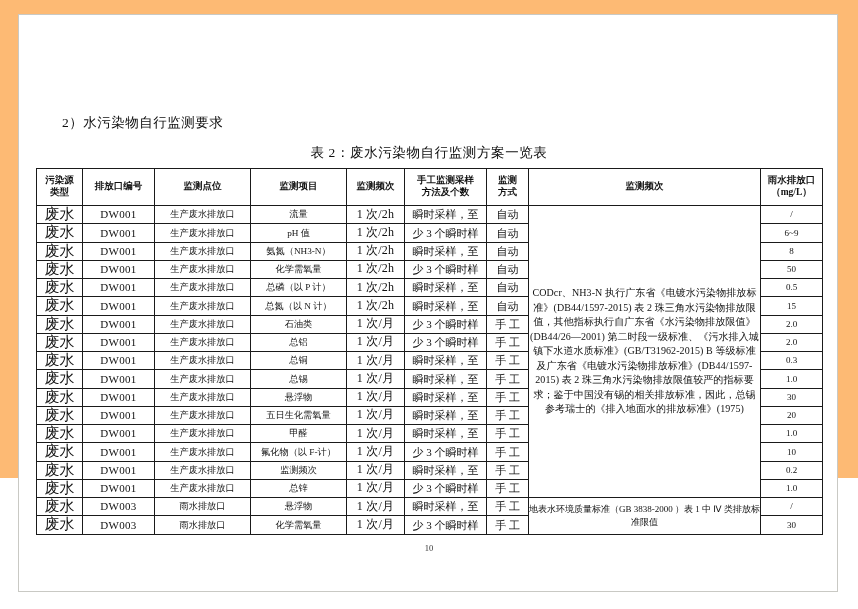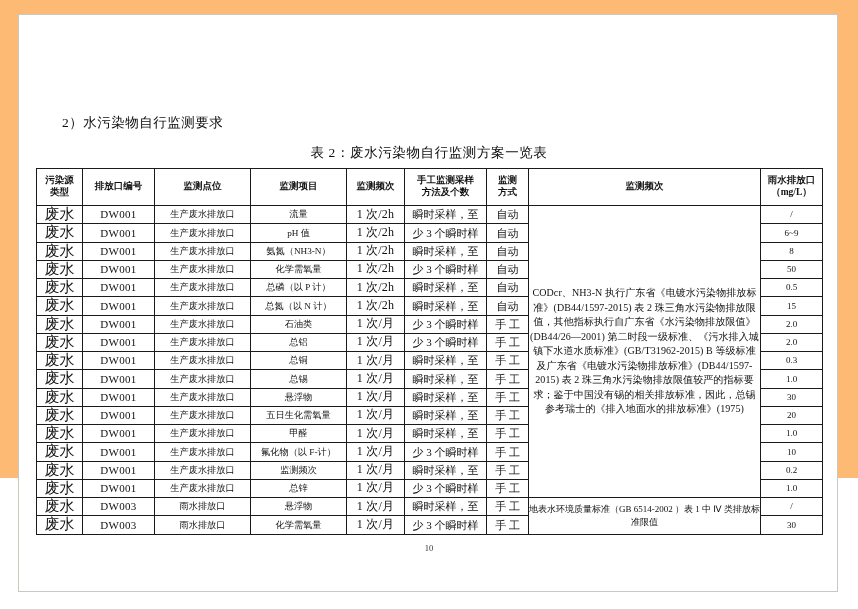--- a/index.html
+++ b/index.html
@@ -342,21 +342,21 @@
           <td class="cell-limit">1.0</td>
         </tr>
         <tr>
           <td class="cell-src">废水</td>
           <td class="cell-code">DW003</td>
           <td class="cell-pt">雨水排放口</td>
           <td class="cell-item">悬浮物</td>
           <td class="cell-freq">1 次/月</td>
           <td class="cell-method">瞬时采样，至</td>
           <td class="cell-mode">手 工</td>
-          <td class="std-cell2" rowspan="2">地表水环境质量标准（GB 6514-2002 ）表 1 中 Ⅳ 类排放标准限值</td>
+          <td class="std-cell2" rowspan="2">地表水环境质量标准（GB 3838-2000 ）表 1 中 Ⅳ 类排放标准限值</td>
           <td class="cell-limit">/</td>
         </tr>
         <tr>
           <td class="cell-src">废水</td>
           <td class="cell-code">DW003</td>
           <td class="cell-pt">雨水排放口</td>
           <td class="cell-item">化学需氧量</td>
           <td class="cell-freq">1 次/月</td>
           <td class="cell-method">少 3 个瞬时样</td>
           <td class="cell-mode">手 工</td>

